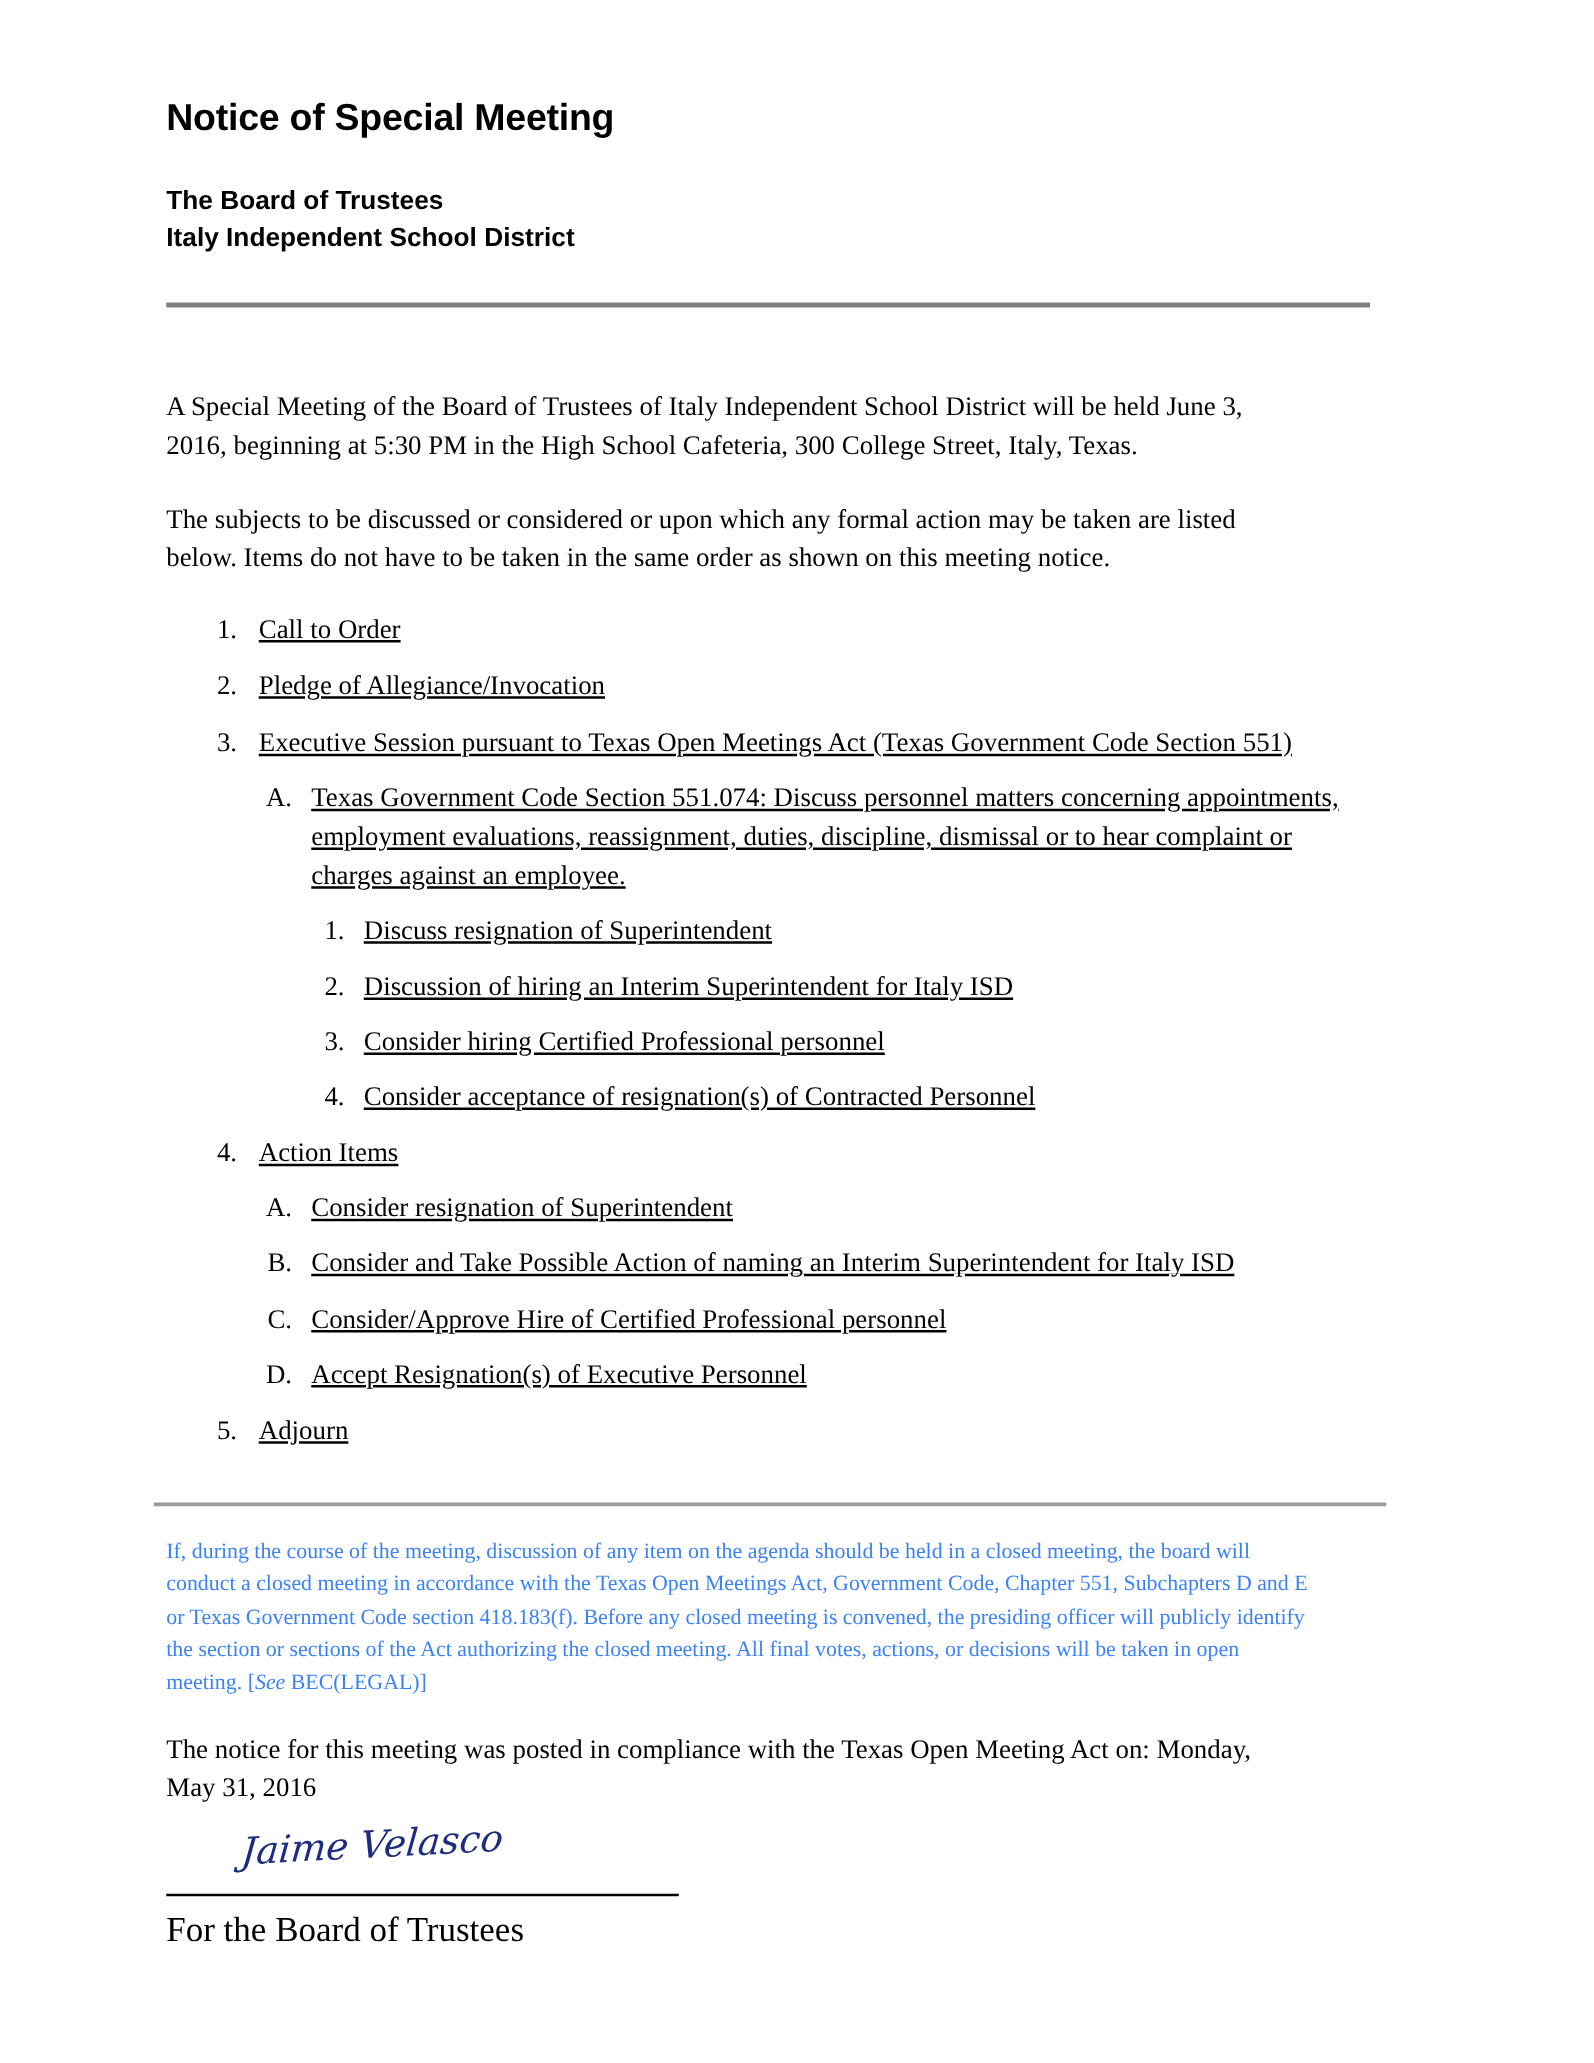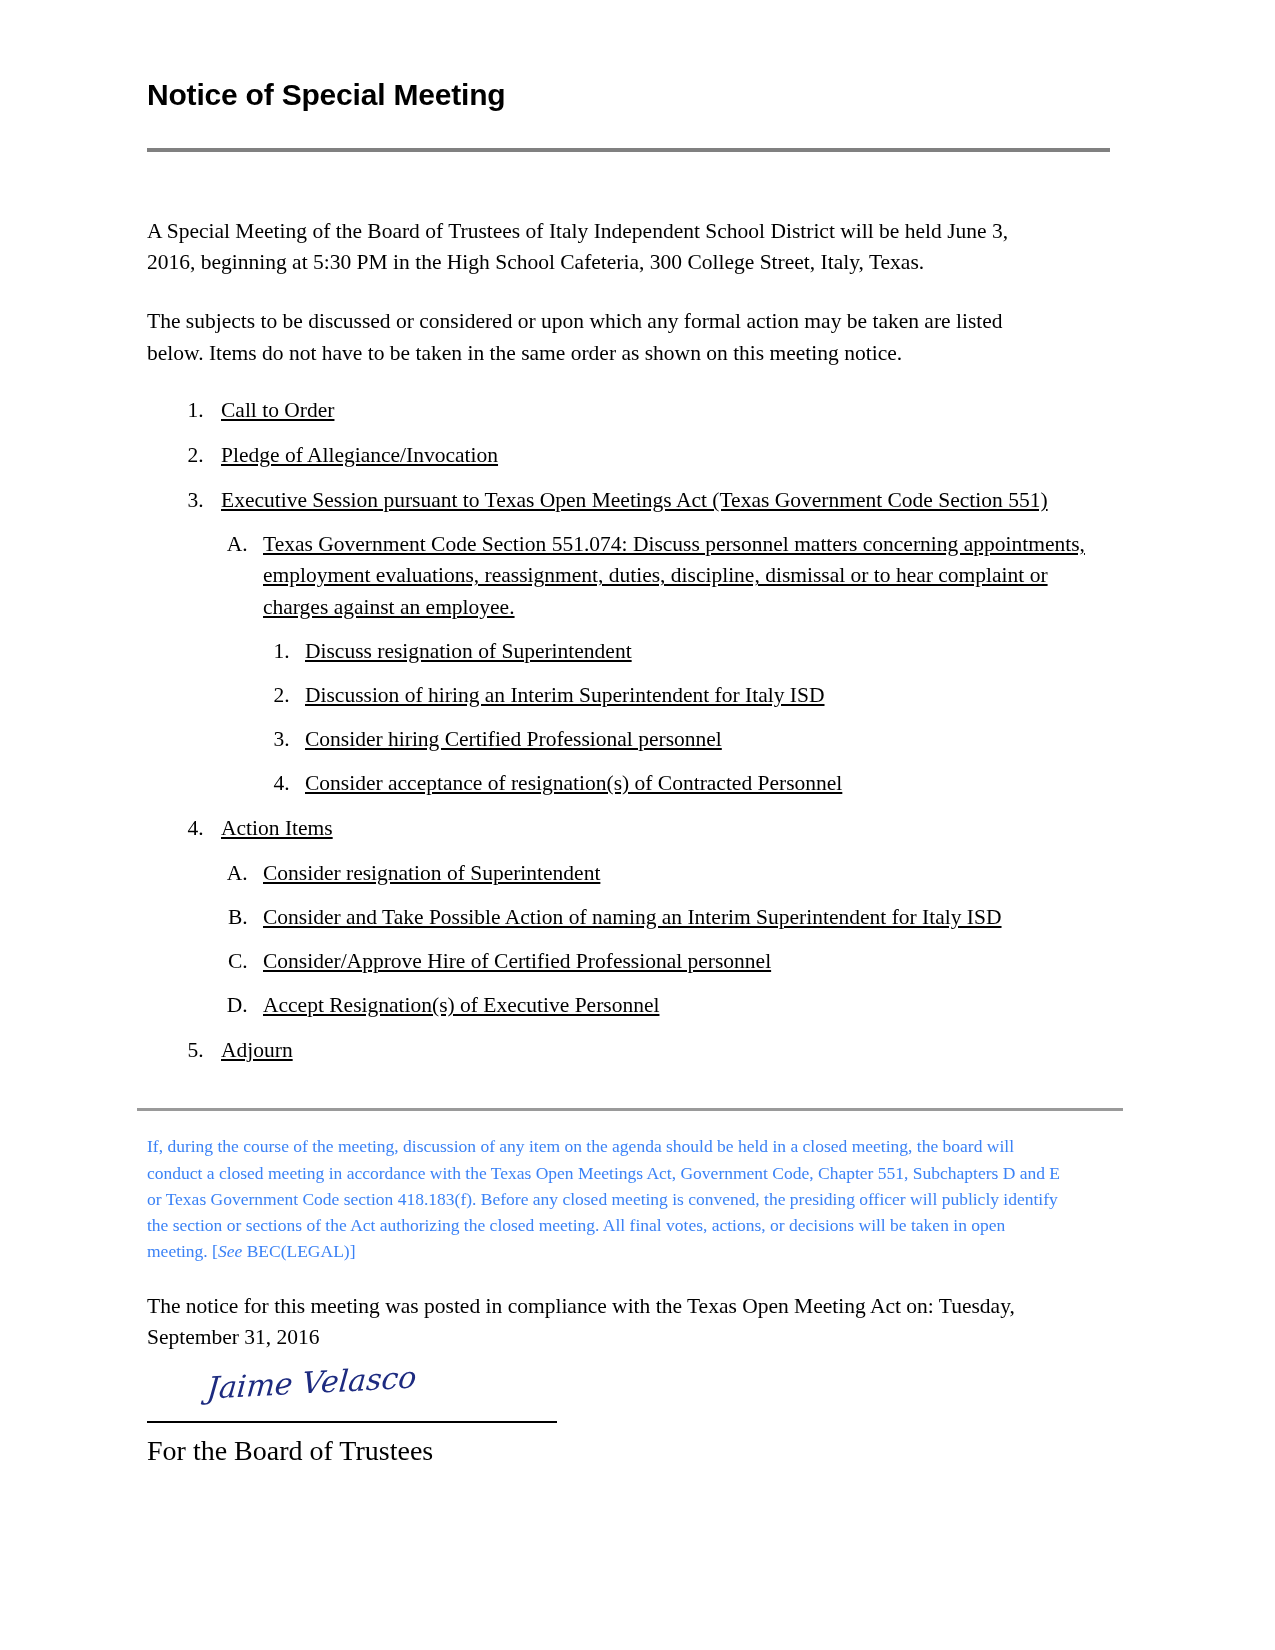--- a/index.html
+++ b/index.html
@@ -11,21 +11,21 @@
     position: relative;
     width: 1275px;
     height: 1650px;
     margin: 0 auto;
     background: #ffffff;
     box-sizing: border-box;
     overflow: hidden;
   }
   .content {
     position: absolute;
-    left: 147px;
+    left: 133px;
     top: 78px;
     width: 965px;
   }
   .doc-title {
     font-family: "Liberation Sans", sans-serif;
     font-weight: bold;
     font-size: 30px;
     color: #000000;
     margin: 0 0 34px 0;
     letter-spacing: -0.2px;
@@ -142,20 +142,24 @@
   }
 </style>
 </head>
 <body>
 
 <div class="page">
   <div class="content">
 
     <h1 class="doc-title">Notice of Special Meeting</h1>
 
+    <div class="subtitle-block">
+      <div>The Board of Trustees</div>
+      <div>Italy Independent School District</div>
+    </div>
 
     <div class="rule-top"></div>
 
     <p class="body-text para1">A Special Meeting of the Board of Trustees of Italy Independent School District will be held June 3, 2016, beginning at 5:30 PM in the High School Cafeteria, 300 College Street, Italy, Texas.</p>
     <p class="body-text para2">The subjects to be discussed or considered or upon which any formal action may be taken are listed below. Items do not have to be taken in the same order as shown on this meeting notice.</p>
 
     <ol class="level1">
       <li>
         <span class="txt">Call to Order</span>
       </li>
@@ -203,21 +207,21 @@
       </li>
       <li>
         <span class="txt">Adjourn</span>
       </li>
     </ol>
 
     <div class="rule-bottom"></div>
 
     <p class="fineprint"><span>If, during the course of the meeting, discussion of any item on the agenda should be held in a closed meeting, the board will conduct a closed meeting in accordance with the Texas Open Meetings Act, Government Code, Chapter 551, Subchapters D and E or Texas Government Code section 418.183(f).  Before any closed meeting is convened, the presiding officer will publicly identify the section or sections of the Act authorizing the closed meeting. All final votes, actions, or decisions will be taken in open meeting. [</span><i>See</i><span> BEC(LEGAL)]</span></p>
 
-    <p class="body-text posted">The notice for this meeting was posted in compliance with the Texas Open Meeting Act on: Tuesday, September 31, 2016</p>
+    <p class="body-text posted">The notice for this meeting was posted in compliance with the Texas Open Meeting Act on: Monday, May 31, 2016</p>
 
     <div class="sig-wrap">
       <div class="signature">Jaime Velasco</div>
       <div class="sig-line"></div>
     </div>
     <div class="sig-caption">For the Board of Trustees</div>
 
   </div>
 </div>
 

